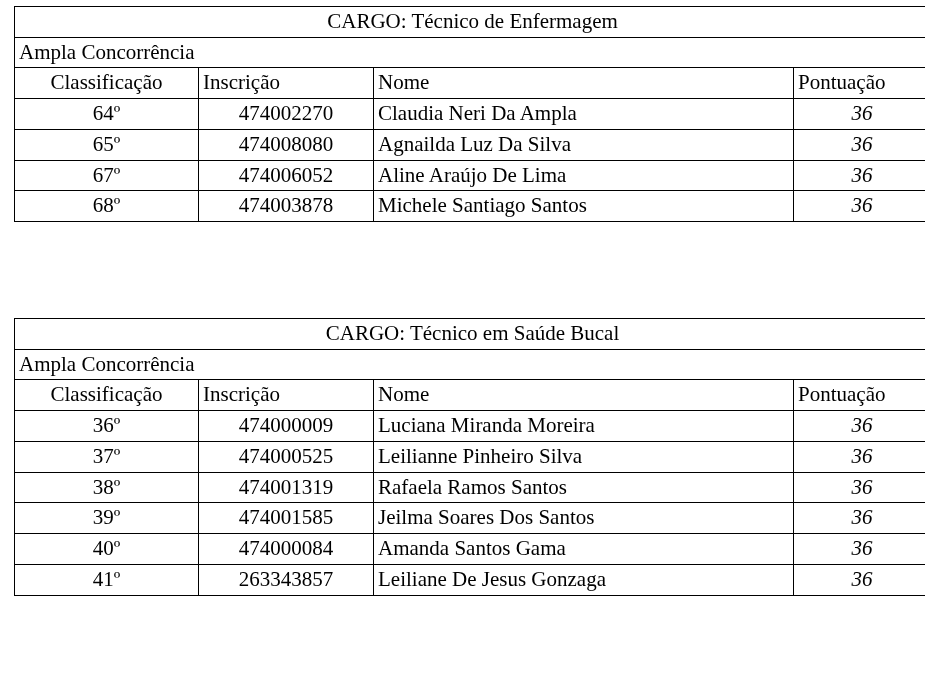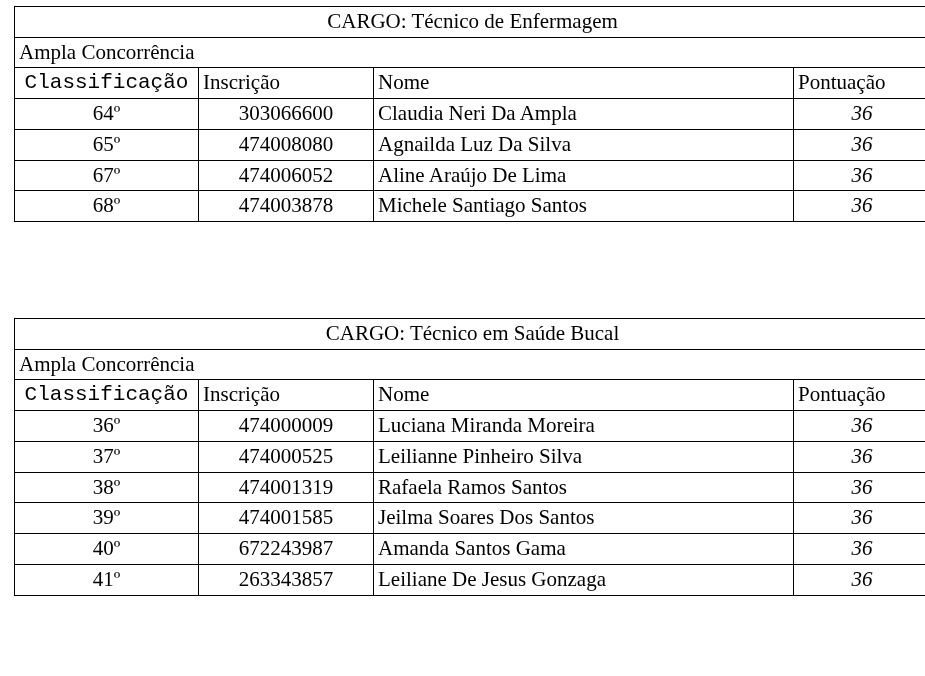--- a/index.html
+++ b/index.html
@@ -42,21 +42,20 @@
   .group-cell {
     font-weight: bold;
     font-size: 21px;
   }
   .col-head {
     text-align: left;
     font-weight: normal;
   }
   .col-head.center {
     text-align: center;
-    font-family: Liberation Mono, monospace;
   }
   .c-class {
     text-align: center;
   }
   .c-insc {
     text-align: center;
   }
   .c-nome {
     text-align: left;
   }
@@ -97,21 +96,21 @@
         <td class="group-cell" colspan="4">Ampla Concorrência</td>
       </tr>
       <tr>
         <td class="col-head center">Classificação</td>
         <td class="col-head">Inscrição</td>
         <td class="col-head">Nome</td>
         <td class="col-head">Pontuação</td>
       </tr>
       <tr>
         <td class="c-class">64º</td>
-        <td class="c-insc">303066600</td>
+        <td class="c-insc">474002270</td>
         <td class="c-nome">Claudia Neri Da Ampla</td>
         <td class="c-pont">36</td>
       </tr>
       <tr>
         <td class="c-class">65º</td>
         <td class="c-insc">474008080</td>
         <td class="c-nome">Agnailda Luz Da Silva</td>
         <td class="c-pont">36</td>
       </tr>
       <tr>
@@ -170,21 +169,21 @@
         <td class="c-pont">36</td>
       </tr>
       <tr>
         <td class="c-class">39º</td>
         <td class="c-insc">474001585</td>
         <td class="c-nome">Jeilma Soares Dos Santos</td>
         <td class="c-pont">36</td>
       </tr>
       <tr>
         <td class="c-class">40º</td>
-        <td class="c-insc">672243987</td>
+        <td class="c-insc">474000084</td>
         <td class="c-nome">Amanda Santos Gama</td>
         <td class="c-pont">36</td>
       </tr>
       <tr>
         <td class="c-class">41º</td>
         <td class="c-insc">263343857</td>
         <td class="c-nome">Leiliane De Jesus Gonzaga</td>
         <td class="c-pont">36</td>
       </tr>
     </tbody>

